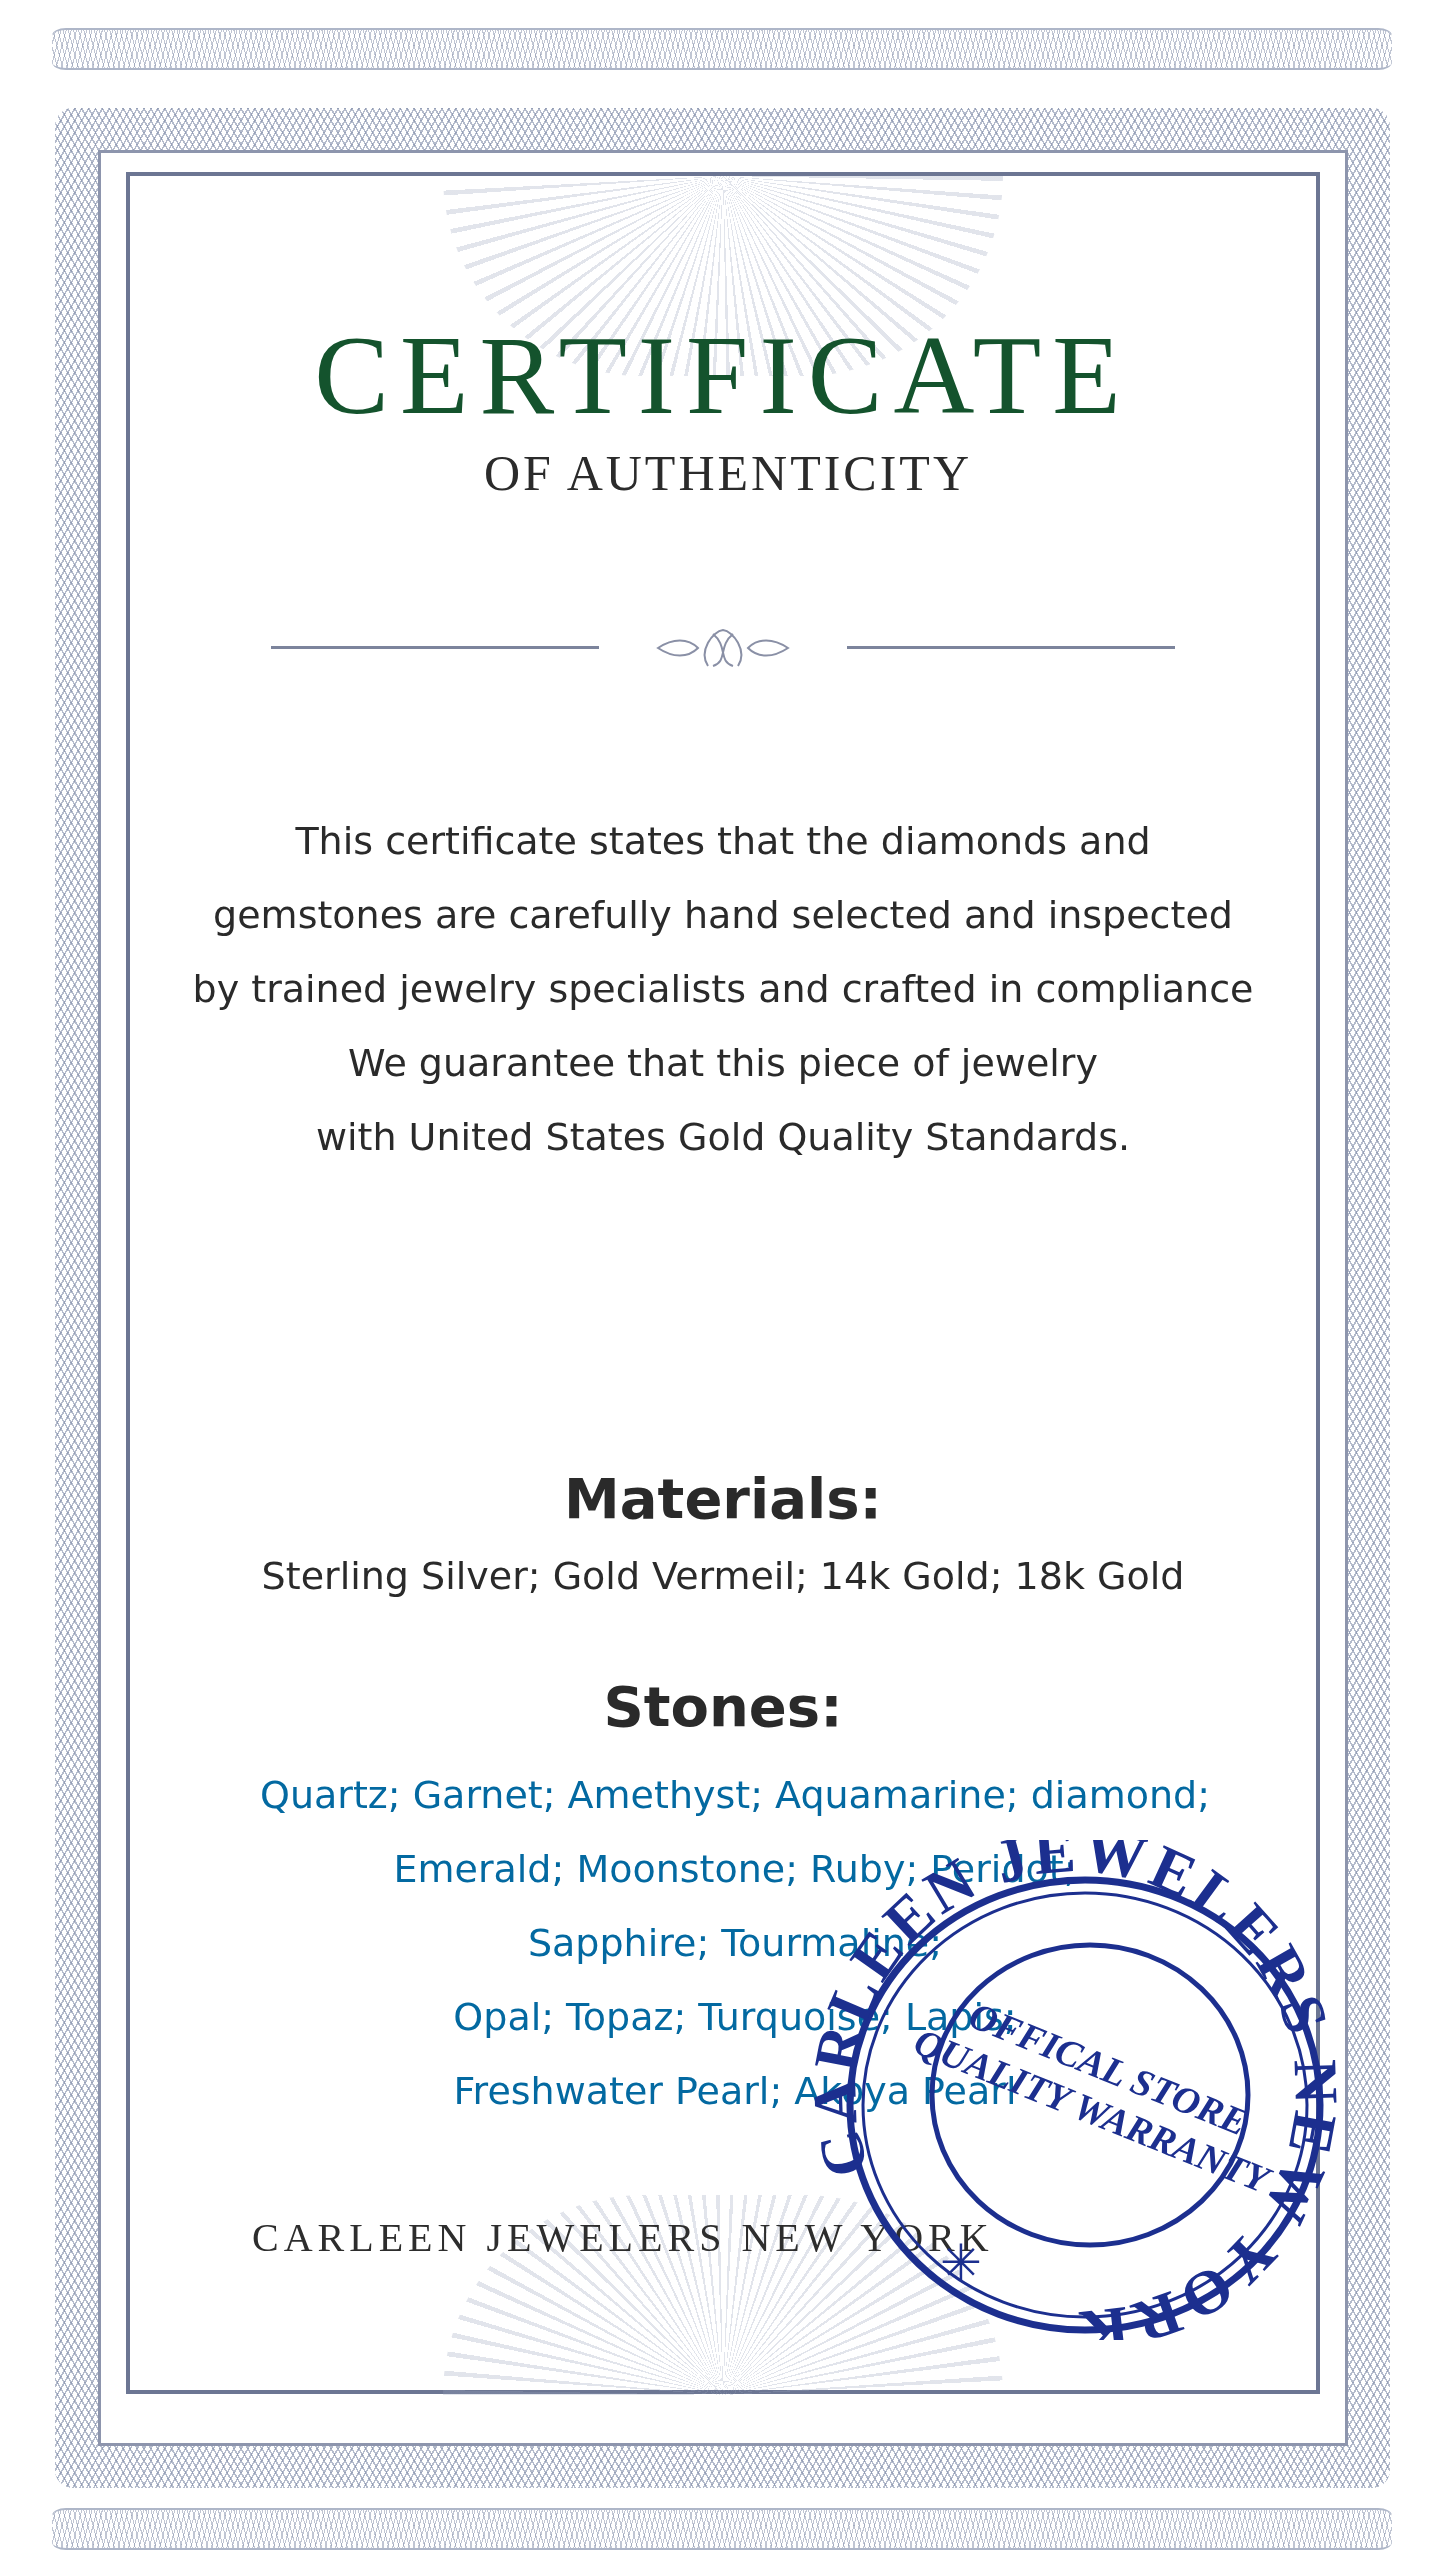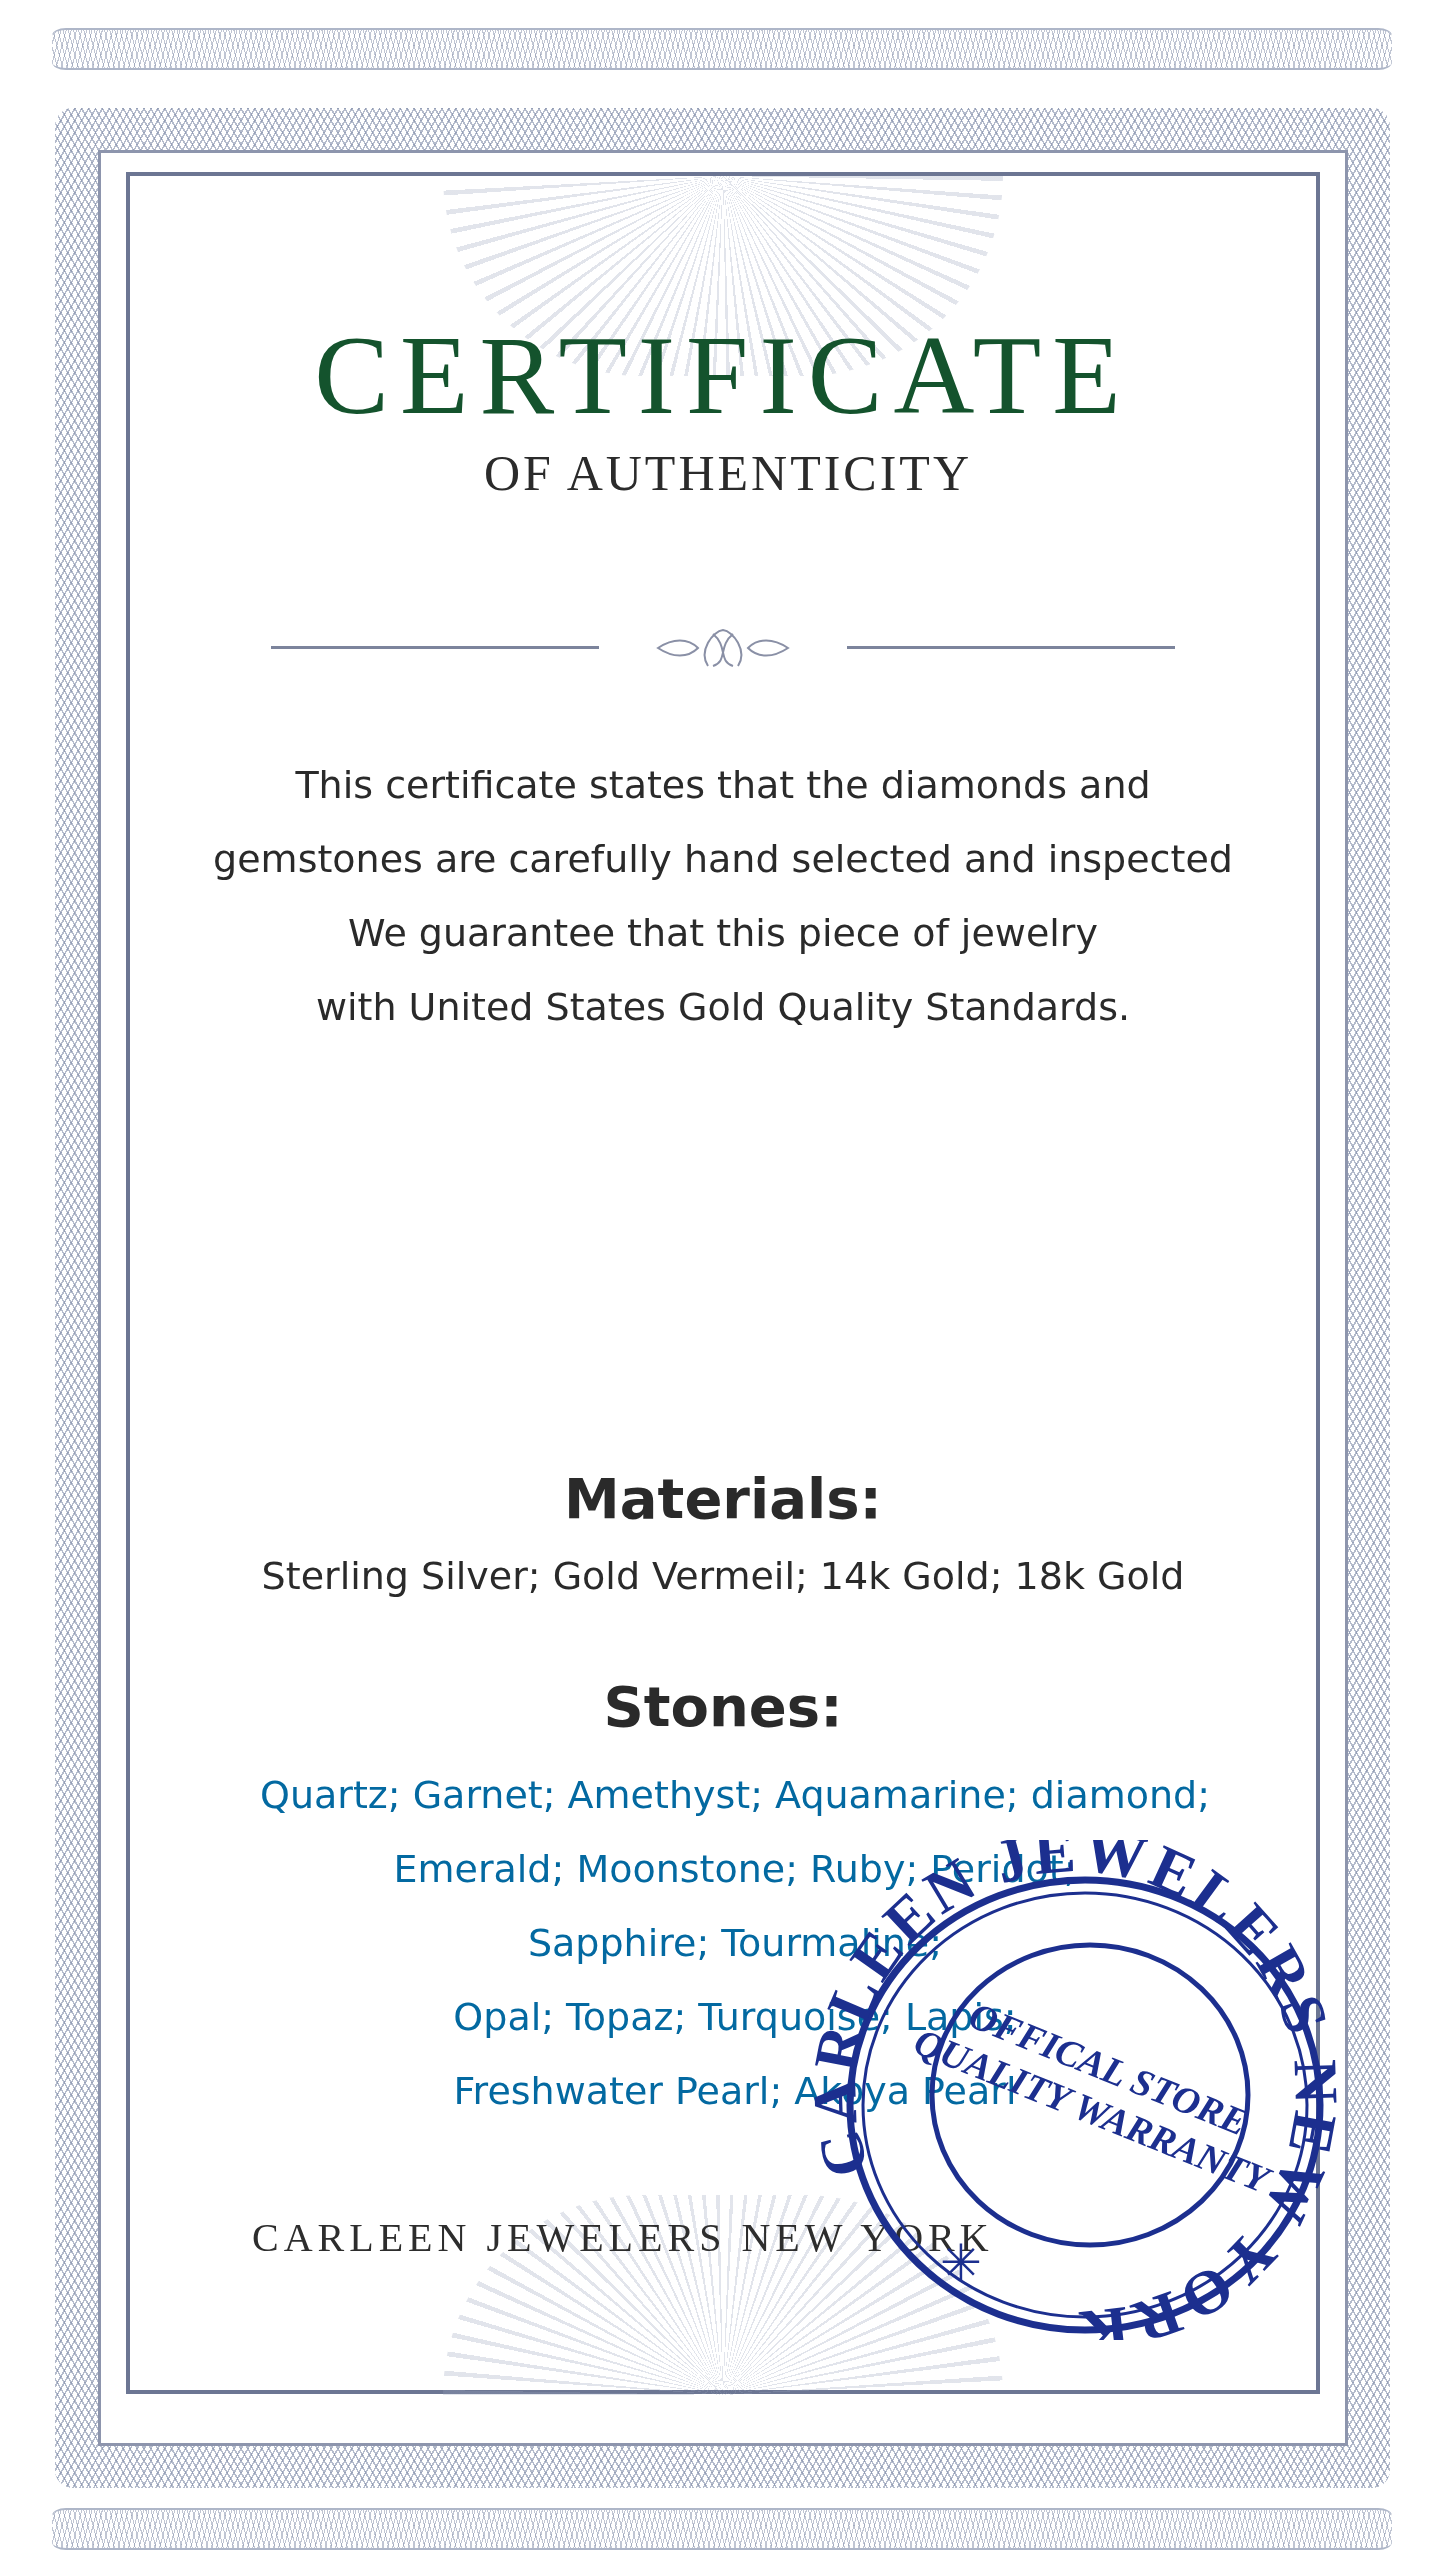--- a/index.html
+++ b/index.html
@@ -24,21 +24,21 @@
     background:repeating-conic-gradient(from 90deg at 50% 0%, rgba(150,160,185,.35) 0 1deg, transparent 1deg 4deg);opacity:.8;}
   .ros-top{top:176px;}
   .ros-bot{top:2195px;border-radius:280px 280px 0 0;background:repeating-conic-gradient(from 270deg at 50% 100%, rgba(150,160,185,.35) 0 1deg, transparent 1deg 4deg);}
   .content{position:absolute;left:130px;top:176px;width:1186px;text-align:center;color:#2a2a2a;}
   .title{position:absolute;top:143px;left:0;width:100%;font-family:Liberation Serif, serif;font-size:112px;letter-spacing:11px;color:#14532d;line-height:1;}
   .subtitle{position:absolute;top:268px;left:5px;width:100%;font-family:"Liberation Serif",serif;font-size:50px;letter-spacing:3px;color:#2b2b2b;}
   .divider{position:absolute;top:450px;left:0;width:100%;height:40px;}
   .rule{position:absolute;top:20px;height:3px;background:#7c849c;width:328px;}
   .rule.l{left:141px}.rule.r{right:141px}
   .flourish{position:absolute;left:50%;top:0;transform:translateX(-50%);width:140px;height:44px;}
-  .para{position:absolute;top:572px;left:0;width:100%;font-size:38px;line-height:74px;color:#2a2a2a;}
+  .para{position:absolute;top:628px;left:0;width:100%;font-size:38px;line-height:74px;color:#2a2a2a;}
   .para div{white-space:nowrap;}
   .h2{position:absolute;left:0;width:100%;font-size:56px;color:#2a2a2a;font-weight:bold;}
   .mat-h{top:1290px}
   .mat-v{position:absolute;top:1378px;left:0;width:100%;font-size:38px;color:#2a2a2a;}
   .sto-h{top:1498px}
   .sto-v{position:absolute;top:1582px;left:12px;width:100%;font-size:38px;line-height:74px;color:#0369a1;}
   .footer{position:absolute;top:2038px;left:122px;font-family:"Liberation Serif",serif;font-size:40px;letter-spacing:5px;color:#2d2d2d;white-space:nowrap;}
   .stamp{position:absolute;left:800px;top:1840px;width:600px;height:500px;}
 </style>
 </head>
@@ -66,20 +66,21 @@
         <path d="M60 8 C75 20,65 35,80 40"></path>
         <path d="M80 8 C65 20,75 35,60 40"></path>
       </g>
     </svg>
     <div class="rule r"></div>
   </div>
 
   <div class="para">
     <div>This certificate states that the diamonds and</div>
     <div>gemstones are carefully hand selected and inspected</div>
+    <div>by trained jewelry specialists and crafted in compliance</div>
     <div>We guarantee that this piece of jewelry</div>
     <div>with United States Gold Quality Standards.</div>
   </div>
 
   <div class="h2 mat-h">Materials:</div>
   <div class="mat-v">Sterling Silver; Gold Vermeil; 14k Gold; 18k Gold</div>
 
   <div class="h2 sto-h">Stones:</div>
   <div class="sto-v">
     <div>Quartz; Garnet; Amethyst; Aquamarine; diamond;</div>

